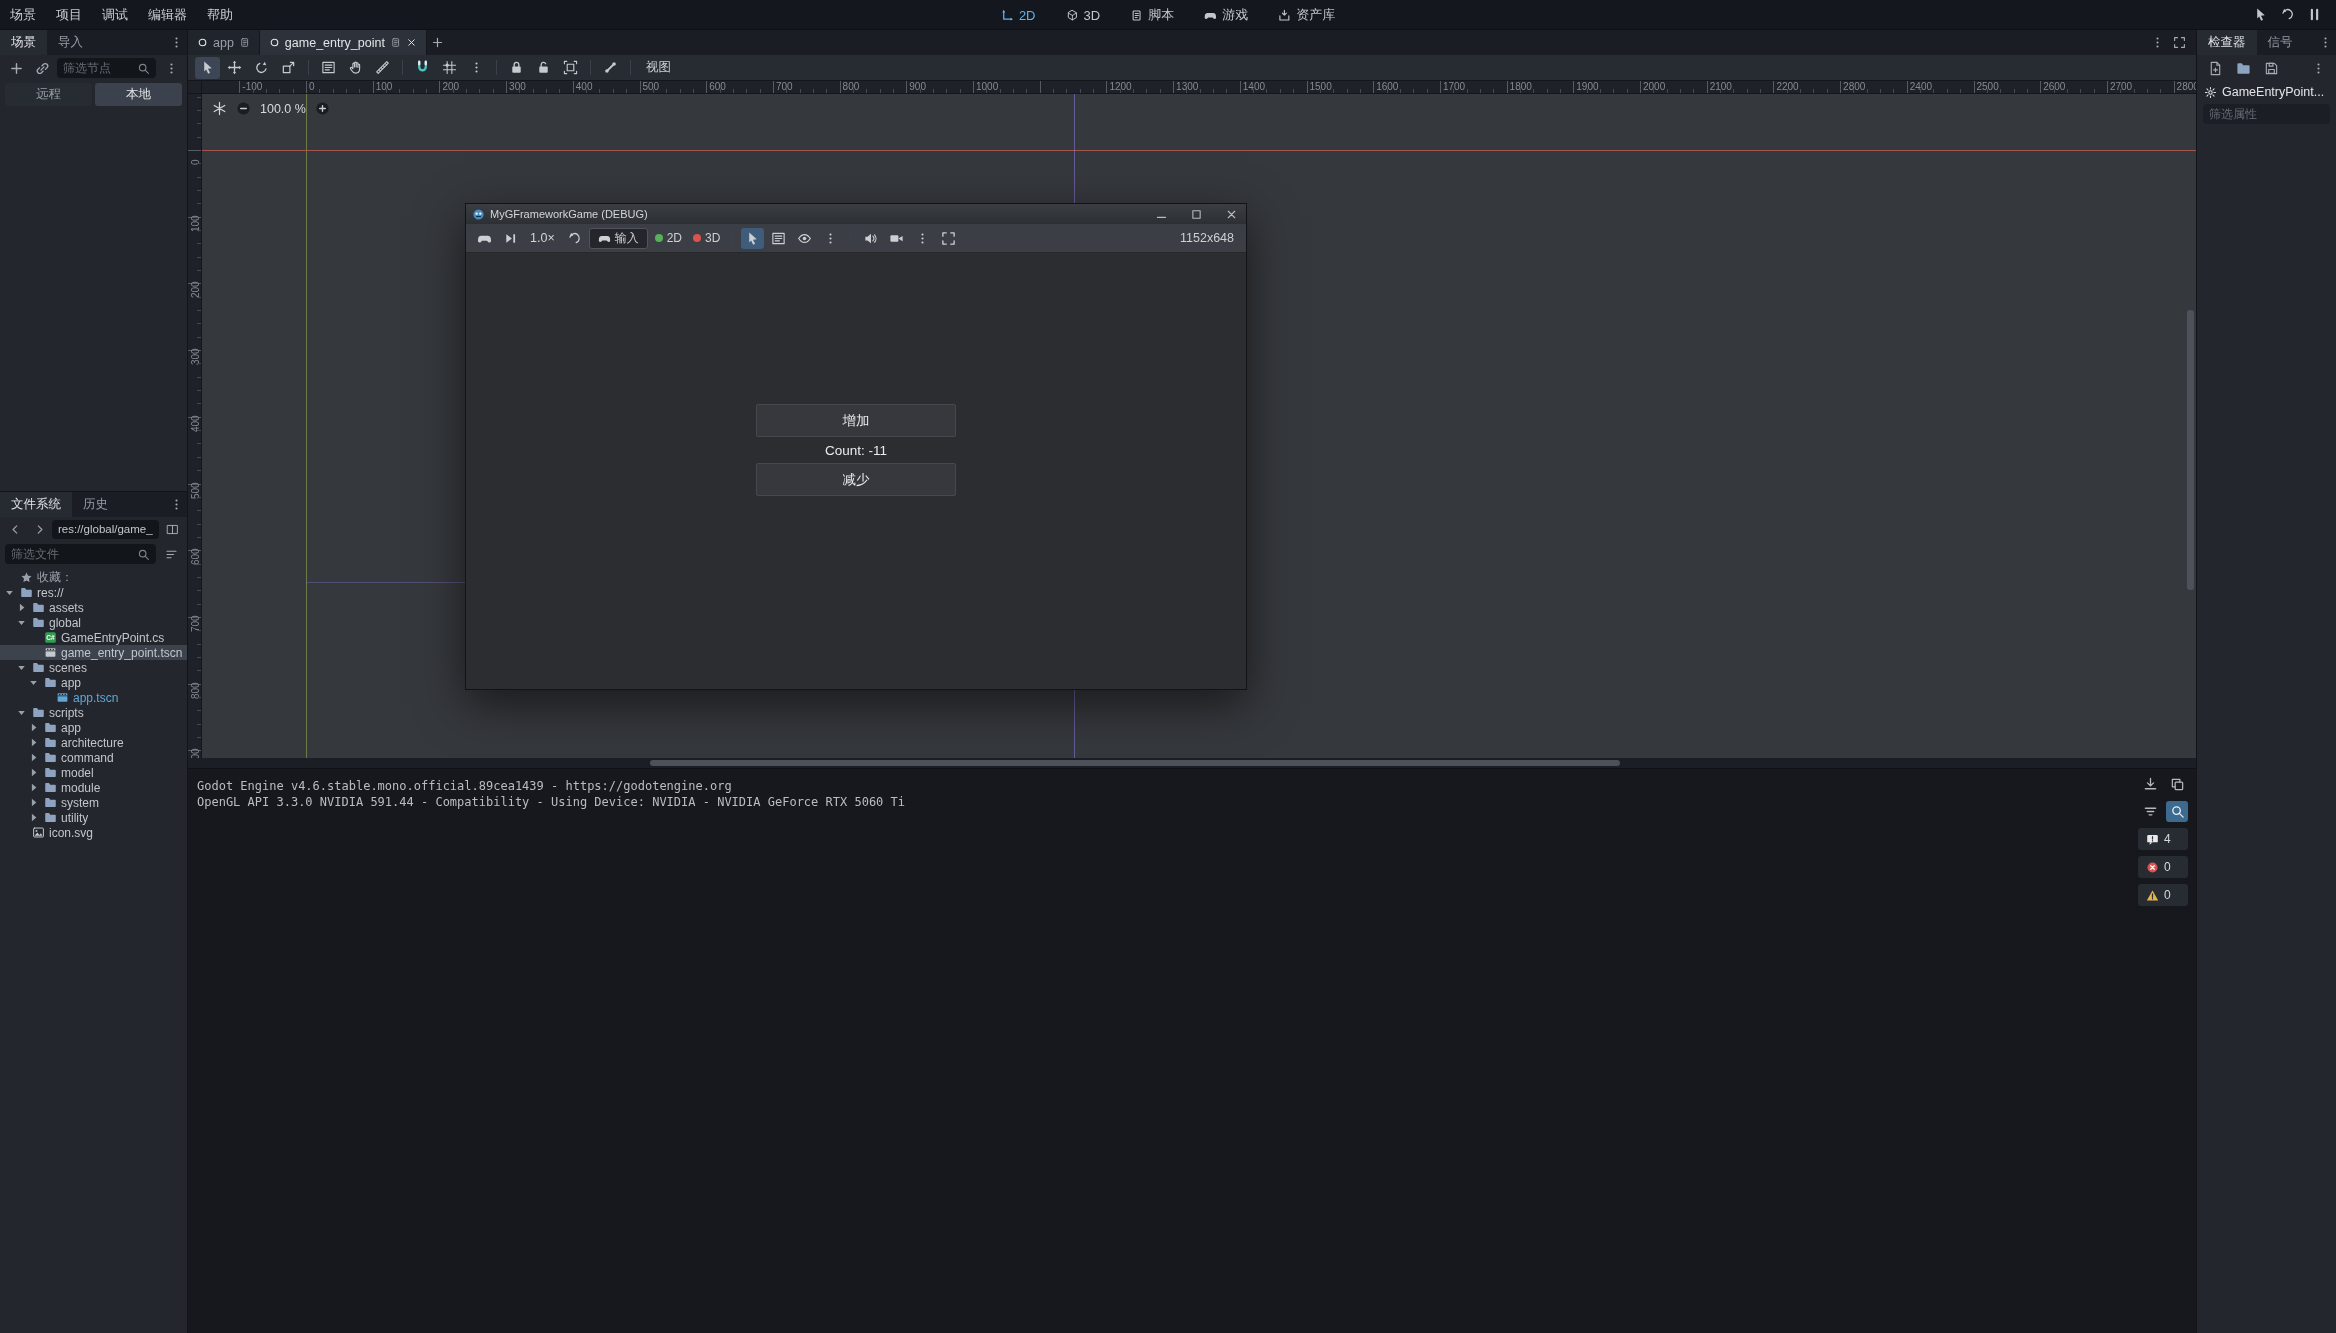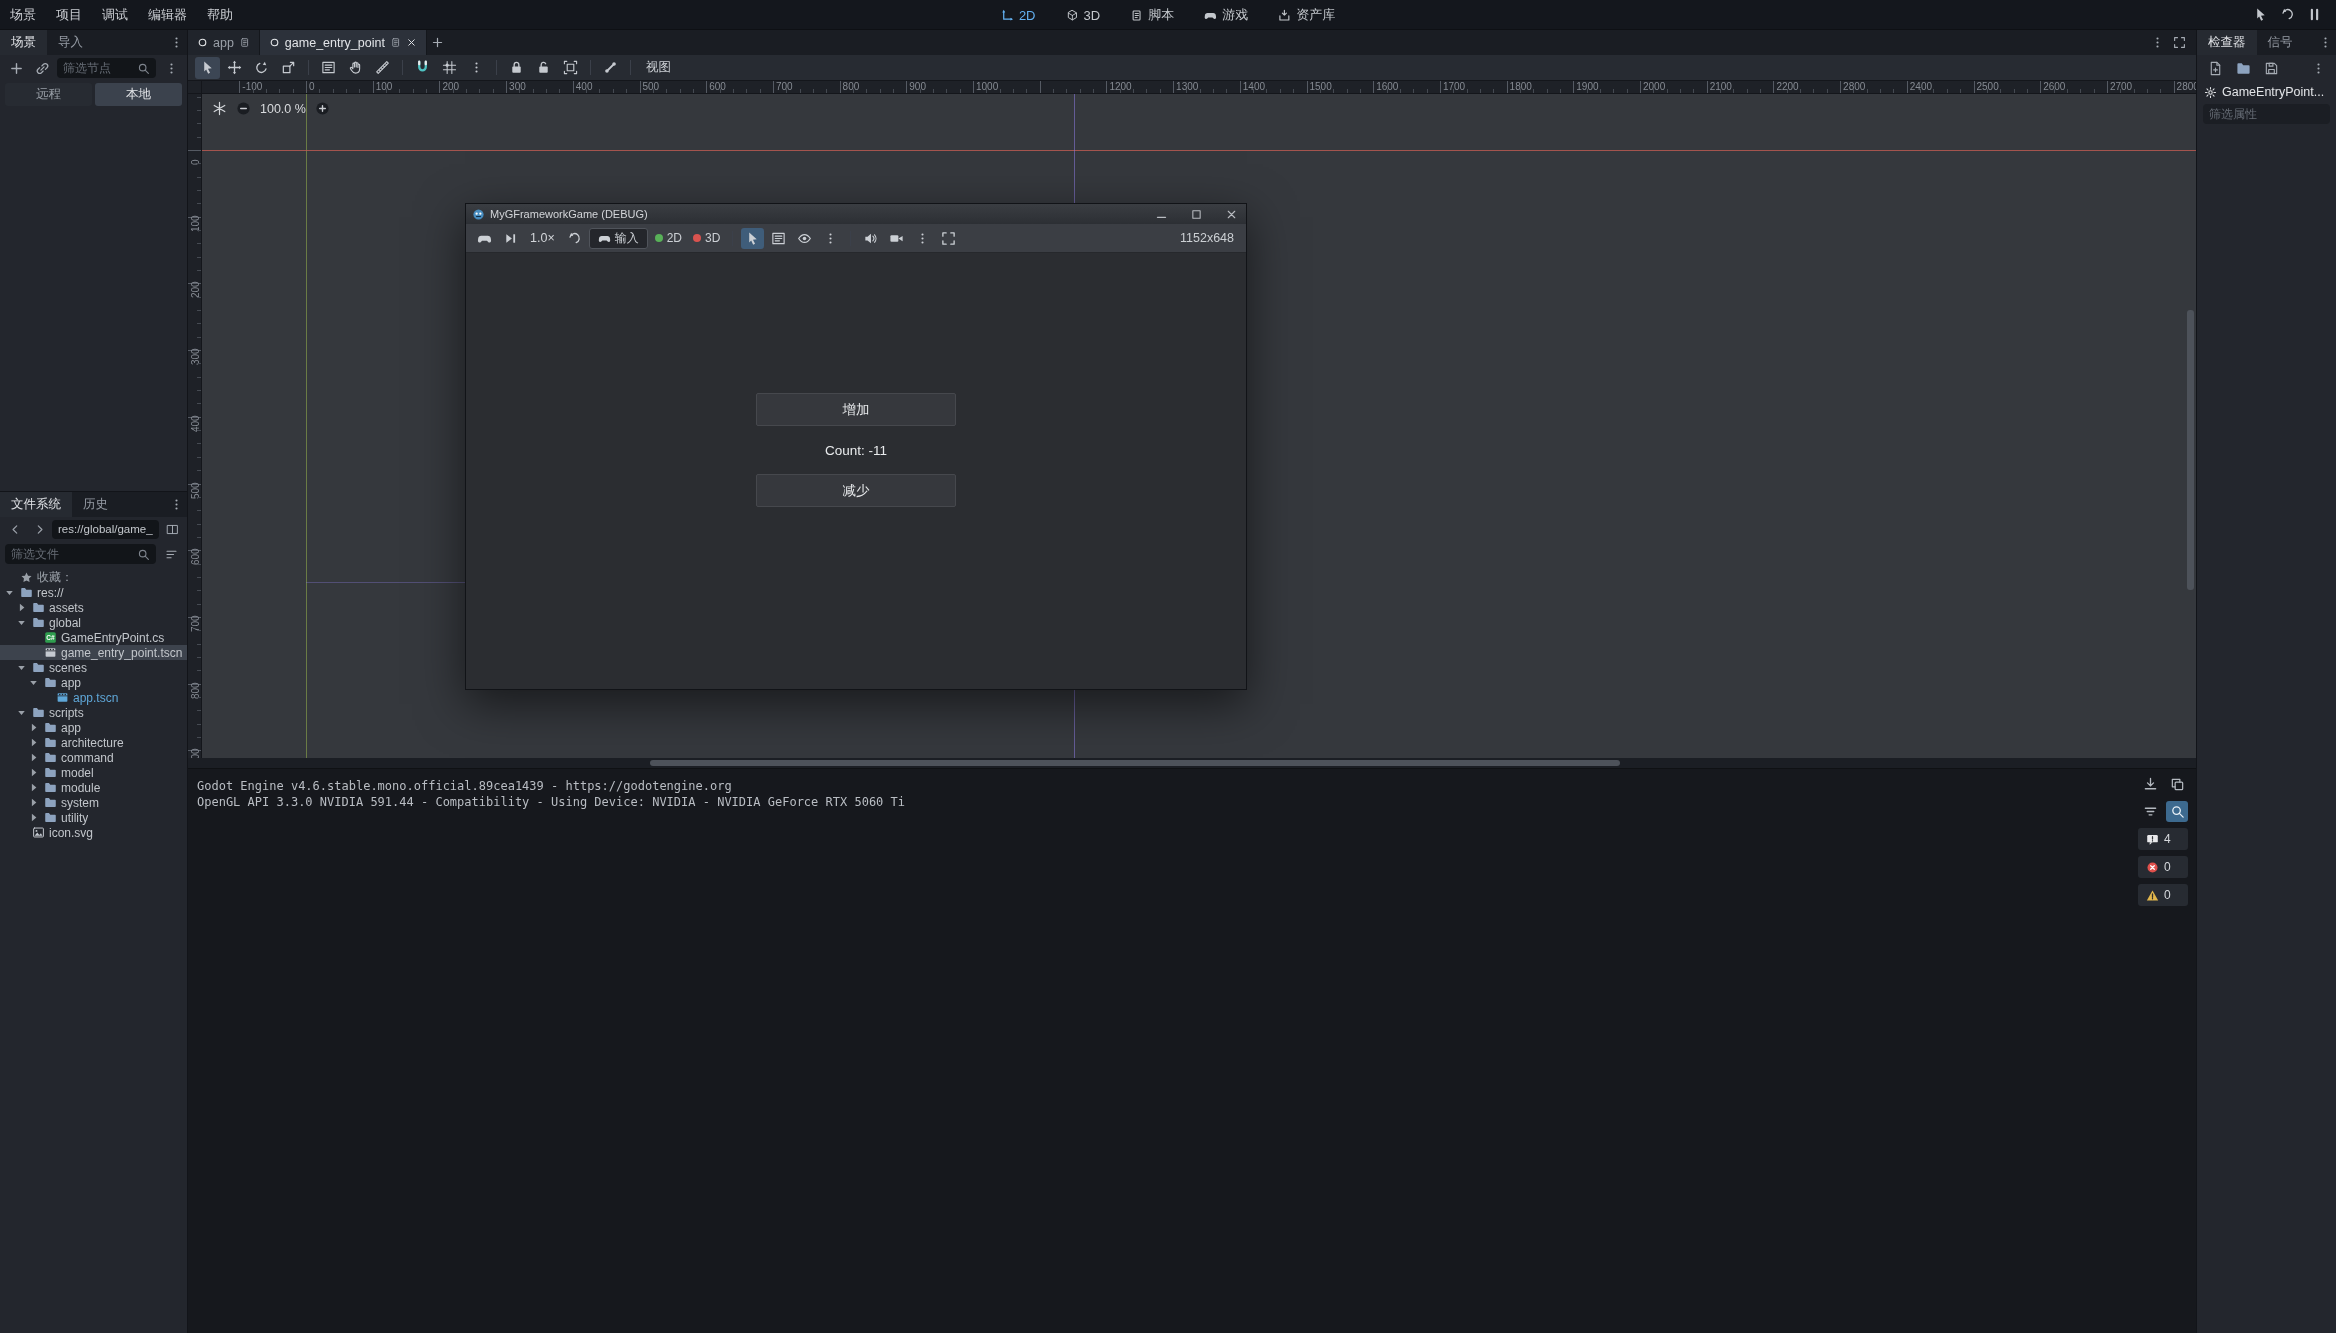--- a/index.html
+++ b/index.html
@@ -97,21 +97,21 @@
   #gw-titlebar{height:20px;background:linear-gradient(180deg,#3a3d42,#2c2f34);display:flex;align-items:center;gap:5px;padding-left:6px;font-size:11px;color:#d3d5d9;flex:none}
   .wbtn{width:30px;height:100%;display:flex;align-items:center;justify-content:center;color:#b9bcc1}
   #gw-toolbar{height:29px;background:#3b3e44;border-bottom:1px solid #26282c;display:flex;align-items:center;gap:3px;padding:0 7px;font-size:12px;color:#ccd0d5;flex:none}
   .gbtn{height:21px;min-width:23px;padding:0 4px;display:flex;align-items:center;justify-content:center;gap:4px;border-radius:3px;color:#ccd0d5}
   .gbtn.pressed{background:#24262b;border:1px solid #50545b;padding:0 8px}
   .gbtn.active{background:#3f5d7a}
   .gw-speed{padding:0 5px;color:#d2d5d9;font-size:12.5px}
   .gw-res{margin-left:auto;padding-right:5px;color:#ccd0d4;font-size:12.5px}
   .dot{width:8px;height:8px;border-radius:50%;display:inline-block;flex:none}
   #gw-content{flex:1;display:flex;align-items:center;justify-content:center}
-  #gw-stack{display:flex;flex-direction:column;align-items:center;gap:16px;transform:translateY(-21px)}
+  #gw-stack{display:flex;flex-direction:column;align-items:center;gap:5px;transform:translateY(-21px)}
   .gamebtn{width:200px;height:33px;background:#36383d;border:1px solid #46484d;border-radius:2px;color:#e7e9eb;display:flex;align-items:center;justify-content:center;font-size:13.5px}
   #count-label{font-size:13.5px;color:#e9ebed;height:16px;display:flex;align-items:center}
 
   
   #bottom-panel{flex:1;background:#16181d;border-top:1px solid #0f1114;position:relative;padding:9px 120px 0 9px;font-family:"DejaVu Sans Mono","Liberation Mono",monospace;font-size:12px;line-height:16px;color:#b9bdc3}
   .out-line{white-space:pre;min-height:16px}
   #bp-side{position:absolute;top:5px;right:8px;display:flex;flex-direction:column;align-items:flex-end;gap:6px;font-family:"Liberation Sans",sans-serif}
   .bp-row{display:flex;gap:5px}
   .bp-ic{width:22px;height:21px;display:flex;align-items:center;justify-content:center;color:#b4b9c0;border-radius:3px}
   .bp-ic.active{background:#3d6a8f;color:#e8f0f7}

